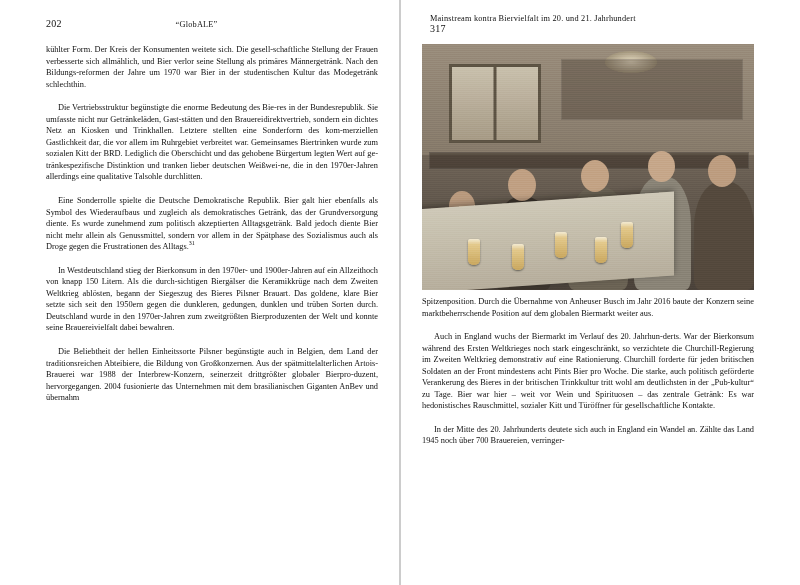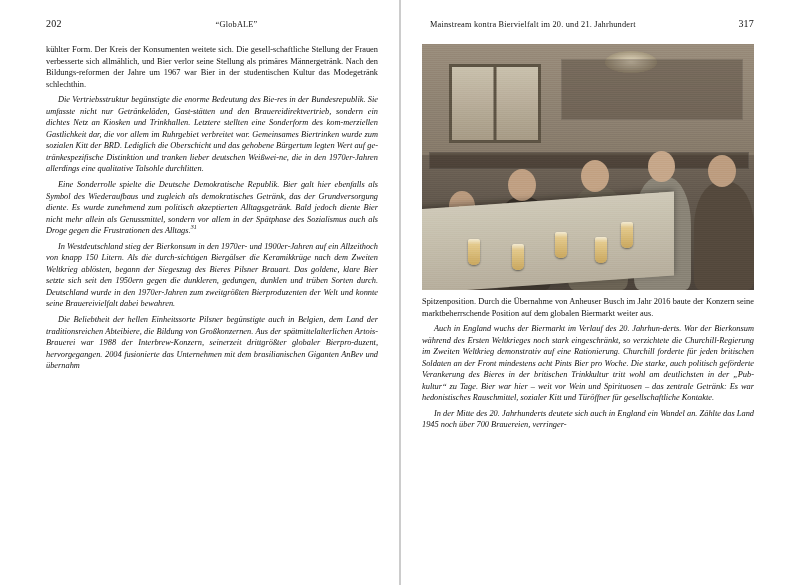--- a/index.html
+++ b/index.html
@@ -43,34 +43,34 @@
     height: 585px;
     background: linear-gradient(to right, rgba(0,0,0,0.10), rgba(0,0,0,0.30), rgba(0,0,0,0.10));
   }
   .header {
     display: flex;
     align-items: baseline;
     font-size: 8.5px;
     letter-spacing: 0.2px;
     margin-bottom: 14px;
     height: 12px;
-    gap: 40px;
   }
   .header-left .folio {
     font-size: 10px;
     font-weight: normal;
   }
   .header .running {
     font-size: 8.3px;
   }
   .header-left .running {
     margin-left: 114px;
   }
   .header-right {
-    justify-content: space-between;
+    justify-content: center;
+    flex-direction: column;
   }
   .header-right .running {
     margin-left: 8px;
   }
   .header-right .folio {
     font-size: 10px;
   }
   p {
     margin: 0;
     font-size: 8.35px;
@@ -171,37 +171,36 @@
       repeating-linear-gradient(0deg, rgba(255,255,255,0.03) 0 1px, rgba(0,0,0,0.03) 1px 2px);
     mix-blend-mode: overlay;
   }
   .caption {
     font-size: 7.5px;
     line-height: 10px;
     text-align: center;
     margin: 6px 0 10px 0;
   }
   .body-block p + p {
-    margin-top: 4px;
-    font-style: italic;
+    margin-top: 12px;
   }
 </style>
 </head>
 <body>
 
 <div class="spread">
 
   <div class="page page-left">
     <div class="header header-left">
       <span class="folio">202</span>
       <span class="running">“GlobALE”</span>
     </div>
 
     <div class="body-block">
-      <p>kühlter Form. Der Kreis der Konsumenten weitete sich. Die gesell-schaftliche Stellung der Frauen verbesserte sich allmählich, und Bier verlor seine Stellung als primäres Männergetränk. Nach den Bildungs-reformen der Jahre um 1967 war Bier in der studentischen Kultur das Modegetränk schlechthin.</p>
+      <p>kühlter Form. Der Kreis der Konsumenten weitete sich. Die gesell-schaftliche Stellung der Frauen verbesserte sich allmählich, und Bier verlor seine Stellung als primäres Männergetränk. Nach den Bildungs-reformen der Jahre um 1970 war Bier in der studentischen Kultur das Modegetränk schlechthin.</p>
       <p class="indent">Die Vertriebsstruktur begünstigte die enorme Bedeutung des Bie-res in der Bundesrepublik. Sie umfasste nicht nur Getränkeläden, Gast-stätten und den Brauereidirektvertrieb, sondern ein dichtes Netz an Kiosken und Trinkhallen. Letztere stellten eine Sonderform des kom-merziellen Gastlichkeit dar, die vor allem im Ruhrgebiet verbreitet war. Gemeinsames Biertrinken wurde zum sozialen Kitt der BRD. Lediglich die Oberschicht und das gehobene Bürgertum legten Wert auf ge-tränkespezifische Distinktion und tranken lieber deutschen Weißwei-ne, die in den 1970er-Jahren allerdings eine qualitative Talsohle durchlitten.</p>
       <p class="indent"><span>Eine Sonderrolle spielte die Deutsche Demokratische Republik. Bier galt hier ebenfalls als Symbol des Wiederaufbaus und zugleich als demokratisches Getränk, das der Grundversorgung diente. Es wurde zunehmend zum politisch akzeptierten Alltagsgetränk. Bald jedoch diente Bier nicht mehr allein als Genussmittel, sondern vor allem in der Spätphase des Sozialismus auch als Droge gegen die Frustrationen des Alltags.</span><sup>31</sup></p>
       <p class="indent">In Westdeutschland stieg der Bierkonsum in den 1970er- und 1900er-Jahren auf ein Allzeithoch von knapp 150 Litern. Als die durch-sichtigen Biergälser die Keramikkrüge nach dem Zweiten Weltkrieg ablösten, begann der Siegeszug des Bieres Pilsner Brauart. Das goldene, klare Bier setzte sich seit den 1950ern gegen die dunkleren, gedungen, dunklen und trüben Sorten durch. Deutschland wurde in den 1970er-Jahren zum zweitgrößten Bierproduzenten der Welt und konnte seine Brauereivielfalt dabei bewahren.</p>
       <p class="indent">Die Beliebtheit der hellen Einheitssorte Pilsner begünstigte auch in Belgien, dem Land der traditionsreichen Abteibiere, die Bildung von Großkonzernen. Aus der spätmittelalterlichen Artois-Brauerei war 1988 der Interbrew-Konzern, seinerzeit drittgrößter globaler Bierpro-duzent, hervorgegangen. 2004 fusionierte das Unternehmen mit dem brasilianischen Giganten AnBev und übernahm</p>
     </div>
   </div>
 
   <div class="gutter"></div>
 
   <div class="page page-right">

